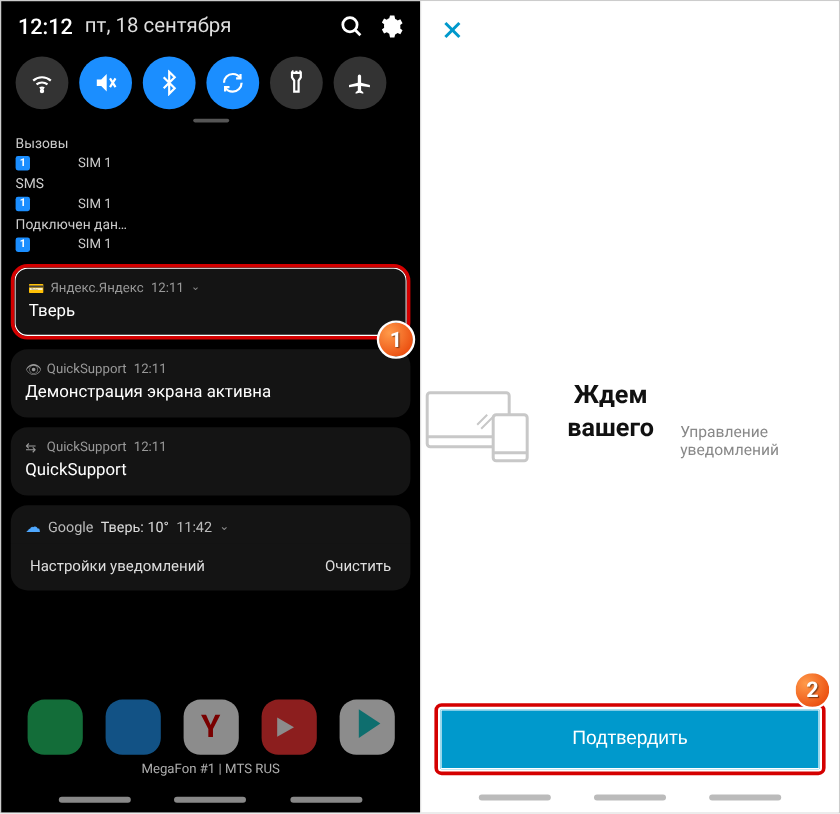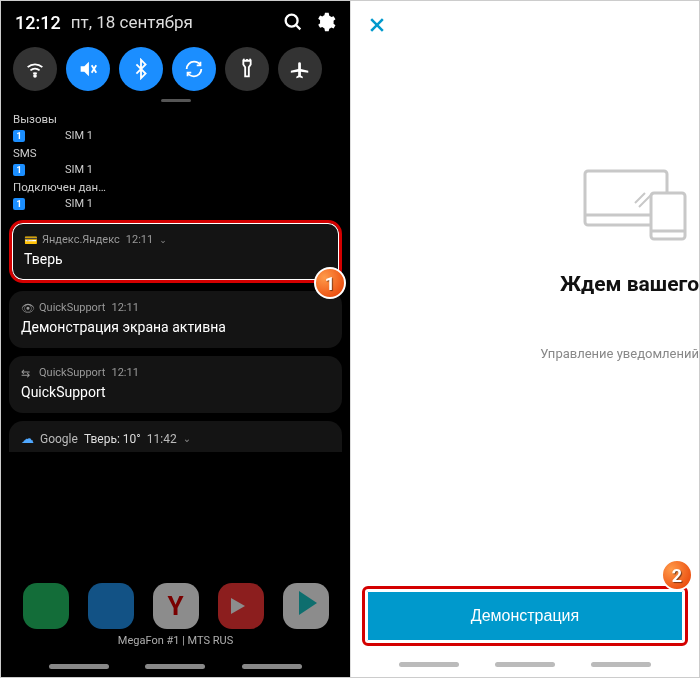--- a/index.html
+++ b/index.html
@@ -55,21 +55,21 @@
 
   .carrier { position: absolute; bottom: 30px; left: 0; right: 0; text-align: center; font-size: 11px; color: #ccc; opacity:0.85; }
   .nav-bar { position: absolute; bottom: 8px; left: 0; right: 0; display: flex; justify-content: space-around; padding: 0 30px; }
   .nav-pill { width: 60px; height: 5px; background: #888; border-radius: 3px; }
 
   .badge-1 { position: absolute; top: 266px; right: 4px; width: 32px; height: 32px; border-radius: 50%; background: radial-gradient(circle at 30% 30%, #ff9a4a, #e63a00); border: 2px solid #fff; display: flex; align-items: center; justify-content: center; color: #fff; font-weight: bold; font-size: 18px; text-shadow: 1px 1px 1px rgba(0,0,0,0.5); z-index: 10; }
 
   
   .rp-top { padding: 14px 16px; }
   .close-x { width: 20px; height: 20px; color: #0099cc; cursor: pointer; }
-  .rp-body { flex: 1; display: flex; flex-direction: column; align-items: flex-end; justify-content: flex-start; padding-top: 110px; }
+  .rp-body { flex: 1; display: flex; flex-direction: row; align-items: center; justify-content: flex-start; padding-top: 110px; }
   .devices-ic { width: 120px; height: 80px; color: #c8c8c8; margin-bottom: 28px; }
   .rp-title { font-size: 21px; font-weight: 700; color: #111; text-align: center; line-height: 1.3; margin-bottom: 48px; }
   .rp-sub { font-size: 13px; color: #888; }
   .rp-bottom { padding: 18px 16px 36px; position: relative; }
   .confirm-btn { width: 100%; height: 50px; background: #0099cc; color: #fff; border: none; font-size: 16px; cursor: pointer; outline: 3px solid #d40000; outline-offset: 2px; border-radius: 1px; box-shadow: inset 0 0 0 1px #fff; }
   .rp-nav { position: absolute; bottom: 10px; left: 0; right: 0; display: flex; justify-content: space-around; padding: 0 30px; }
   .rp-nav .nav-pill { background: #bbb; }
   .badge-2 { position: absolute; right: 6px; top: -14px; width: 32px; height: 32px; border-radius: 50%; background: radial-gradient(circle at 30% 30%, #ff9a4a, #e63a00); border: 2px solid #fff; display: flex; align-items: center; justify-content: center; color: #fff; font-weight: bold; font-size: 18px; text-shadow: 1px 1px 1px rgba(0,0,0,0.5); z-index: 10; }
 </style>
 </head>
@@ -180,20 +180,24 @@
       <div class="notif-title">QuickSupport</div>
     </div>
 
     <div class="weather-row">
       <span class="weather-ic">☁</span>
       <span>Google</span>
       <span style="color:#ddd;">Тверь: 10°</span>
       <span>11:42</span>
       <span class="weather-chev">⌄</span>
     </div>
+    <div class="notif-actions">
+      <span>Настройки уведомлений</span>
+      <span>Очистить</span>
+    </div>
 
     <div class="home-dock">
       <div class="dock-icon di1"></div>
       <div class="dock-icon di2"></div>
       <div class="dock-icon di3"></div>
       <div class="dock-icon di4"></div>
       <div class="dock-icon di5"></div>
     </div>
     <div class="carrier">MegaFon #1 | MTS RUS</div>
     <div class="nav-bar">
@@ -220,21 +224,21 @@
         <line x1="72" y1="68" x2="106" y2="68"></line>
         <path d="M56 40 l10 -10 M60 44 l14 -14" stroke-width="2"></path>
       </svg>
       <div class="rp-title">
         <span>Ждем вашего</span><br>
       </div>
       <div class="rp-sub">Управление уведомлений</div>
     </div>
     <div class="rp-bottom">
       <div class="badge-2">2</div>
-      <button class="confirm-btn">Демонстрация</button>
+      <button class="confirm-btn">Подтвердить</button>
       <div class="rp-nav">
         <div class="nav-pill"></div>
         <div class="nav-pill"></div>
         <div class="nav-pill"></div>
       </div>
     </div>
   </div>
 </div>
 
 </body></html>

